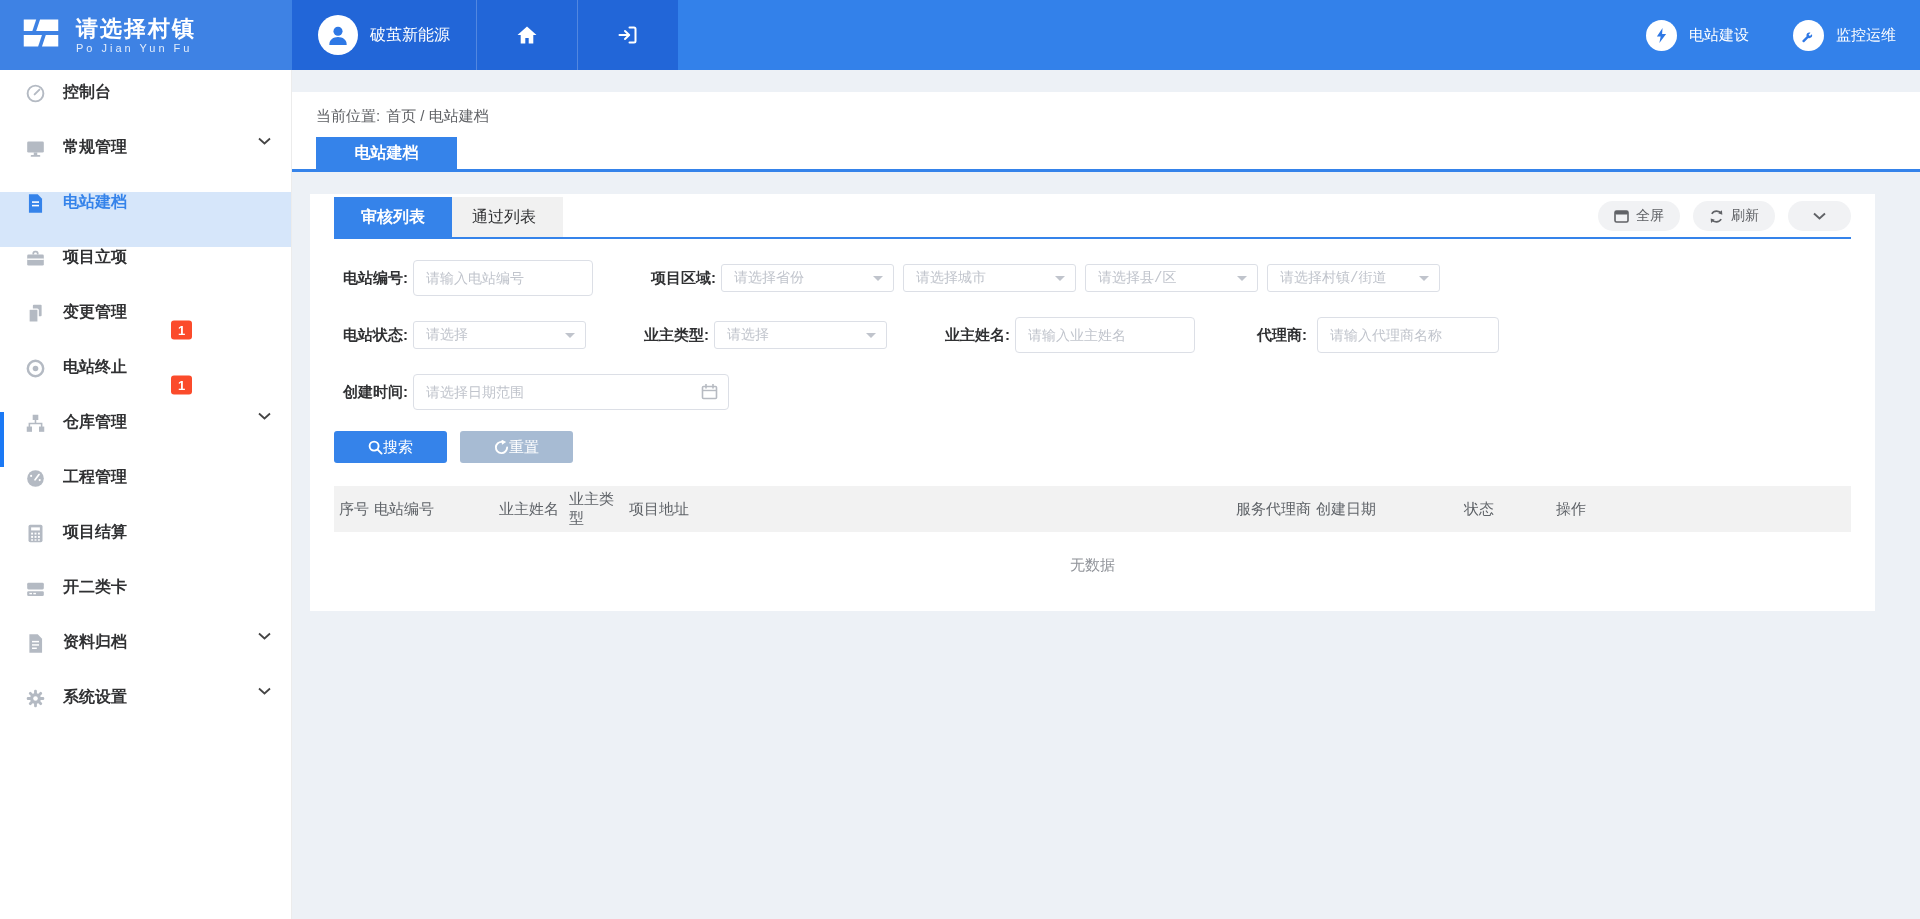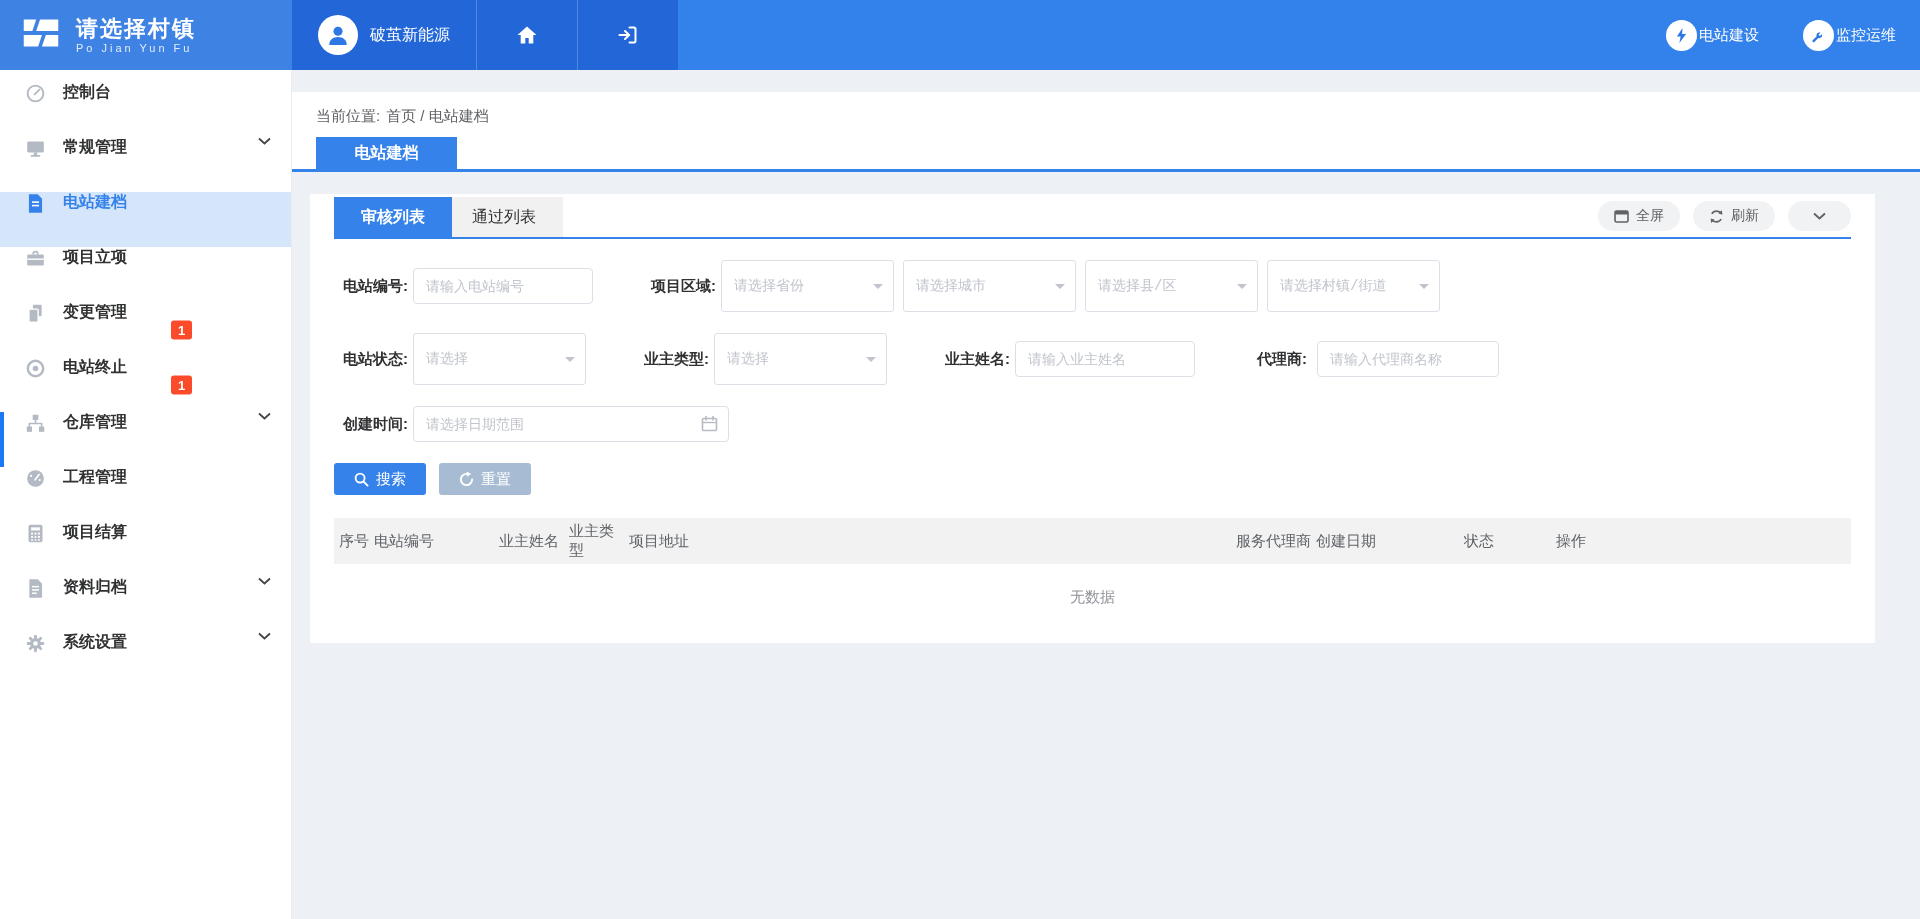--- a/index.html
+++ b/index.html
@@ -14,21 +14,21 @@
   .brand-text .t1 { font-size:22px; font-weight:700; letter-spacing:2px; line-height:26px;}
   .brand-text .t2 { font-size:11px; letter-spacing:3px; opacity:.85; line-height:13px;}
   .dark-sec { background:#2266D8; display:flex; align-items:stretch; flex:0 0 auto; }
   .user-box { display:flex; align-items:center; gap:12px; padding:0 26px; cursor:pointer;}
   .avatar { width:40px; height:40px; border-radius:50%; background:#fff;
     display:flex; align-items:center; justify-content:center; }
   .company { font-size:16px; }
   .hbtn { width:101px; display:flex; align-items:center; justify-content:center;
     border-left:1px solid rgba(255,255,255,.22); cursor:pointer; }
   .hdr-right { margin-left:auto; display:flex; align-items:center; gap:44px; padding-right:24px; }
-  .hdr-link { display:flex; align-items:center; gap:2px; cursor:pointer; }
+  .hdr-link { display:flex; align-items:center; gap:12px; cursor:pointer; }
   .circle-ic { width:31px; height:31px; border-radius:50%; background:#fff;
     display:flex; align-items:center; justify-content:center; }
   .hdr-link span.lbl { font-size:15px; }
 
   
   .sidebar { position:absolute; top:70px; left:0; width:292px; height:849px;
     background:#fff; border-right:1px solid #ececec; padding-top:12px; }
   .s-item { position:relative; height:55px; display:flex; 
     padding:0 20px 0 24px; cursor:pointer; }
   .s-item .ic { width:22px; height:22px; margin-right:17px; display:flex;
@@ -69,34 +69,34 @@
 
   .f-row { display:flex; align-items:center; margin-top:21px; }
   .f-label { font-size:15px; font-weight:700; color:#303133; width:74px;
     text-align:right; flex:0 0 auto; }
   .gap49 { margin-left:49px; }
   .inp { height:36px; border:1px solid #DCDFE6; border-radius:4px;
     padding:0 12px; font-size:14px; color:#606266; background:#fff;
     outline:none; margin-left:5px; font-family:inherit; }
   .inp::placeholder { color:#C0C4CC; }
   .w180 { width:180px; }
-  .sel { width:173px; height:52px; border:1px solid #DCDFE6; border-radius:3px;
+  .sel { width:173px; height:28px; border:1px solid #DCDFE6; border-radius:3px;
     background:#fff; display:flex; align-items:center; padding:0 10px 0 12px;
     margin-left:5px; cursor:pointer; }
   .sel + .sel { margin-left:9px;font-family:Liberation Mono, monospace; }
   .sel .ph { flex:1; font-size:14px; color:#C0C4CC; white-space:nowrap; overflow:hidden; }
   .caret { width:0; height:0; border:5px solid transparent;
     border-top-color:#C0C4CC; margin-top:5px; flex:0 0 auto; }
   .date-wrap { position:relative; margin-left:5px; }
   .date-wrap .inp { width:316px; margin-left:0; padding-right:34px; }
   .date-ic { position:absolute; right:11px; top:9px; }
 
   .btn-row { display:flex; gap:13px; margin-top:21px; }
   .btn { height:32px; border:none; border-radius:3px; color:#fff; font-size:15px;
-    display:inline-flex; align-items:center; gap:7px; padding:0 20px;
+    display:inline-flex; align-items:center; padding:0 34px;
     cursor:pointer; font-family:inherit; }
   .btn-search { background:#3583EA; }
   .btn-reset { background:#A7BBD3; }
 
   .table-head { margin-top:23px; height:46px; background:#F2F2F2; display:flex;
     align-items:center; font-size:15px; color:#5F6368; }
   .th { padding-left:5px; flex:0 0 auto; }
   .c1{width:35px;} .c2{width:125px;} .c3{width:70px;} .c4{width:60px;}
   .c5{flex:1 1 auto;} .c6{width:80px;} .c7{width:148px;} .c8{width:92px;} .c9{width:300px;}
   .empty { text-align:center; color:#909399; font-size:15px; padding:24px 0 10px; }
@@ -279,20 +279,31 @@
             <rect x="14.8" y="14.8" width="2.2" height="2.2"></rect>
           <rect x="7" y="18.6" width="2.2" height="1.6"></rect>
             <rect x="10.9" y="18.6" width="2.2" height="1.6"></rect>
             <rect x="14.8" y="18.6" width="2.2" height="1.6"></rect>
         </g>
       </svg>
     </span>
     <span class="lbl">项目结算</span>
   </div>
 
+  <div class="s-item">
+    <span class="ic">
+      <svg width="21" height="21" viewBox="0 0 24 24" fill="#B4BAC3">
+        <rect x="2.5" y="5.5" width="19" height="7.5" rx="1.5"></rect>
+        <rect x="2.5" y="15" width="19" height="5.5" rx="1.5"></rect>
+        <rect x="5" y="17" width="3" height="1.6" fill="#fff"></rect>
+        <rect x="9.5" y="17" width="3" height="1.6" fill="#fff"></rect>
+      </svg>
+    </span>
+    <span class="lbl">开二类卡</span>
+  </div>
 
   <div class="s-item">
     <span class="ic">
       <svg width="21" height="21" viewBox="0 0 24 24">
         <path d="M5 1.5h9.5l5 5v16H5z" fill="#B4BAC3"></path>
         <rect x="8" y="9" width="8" height="1.7" fill="#fff"></rect>
         <rect x="8" y="12.8" width="8" height="1.7" fill="#fff"></rect>
         <rect x="8" y="16.6" width="5.5" height="1.7" fill="#fff"></rect>
       </svg>
     </span>

